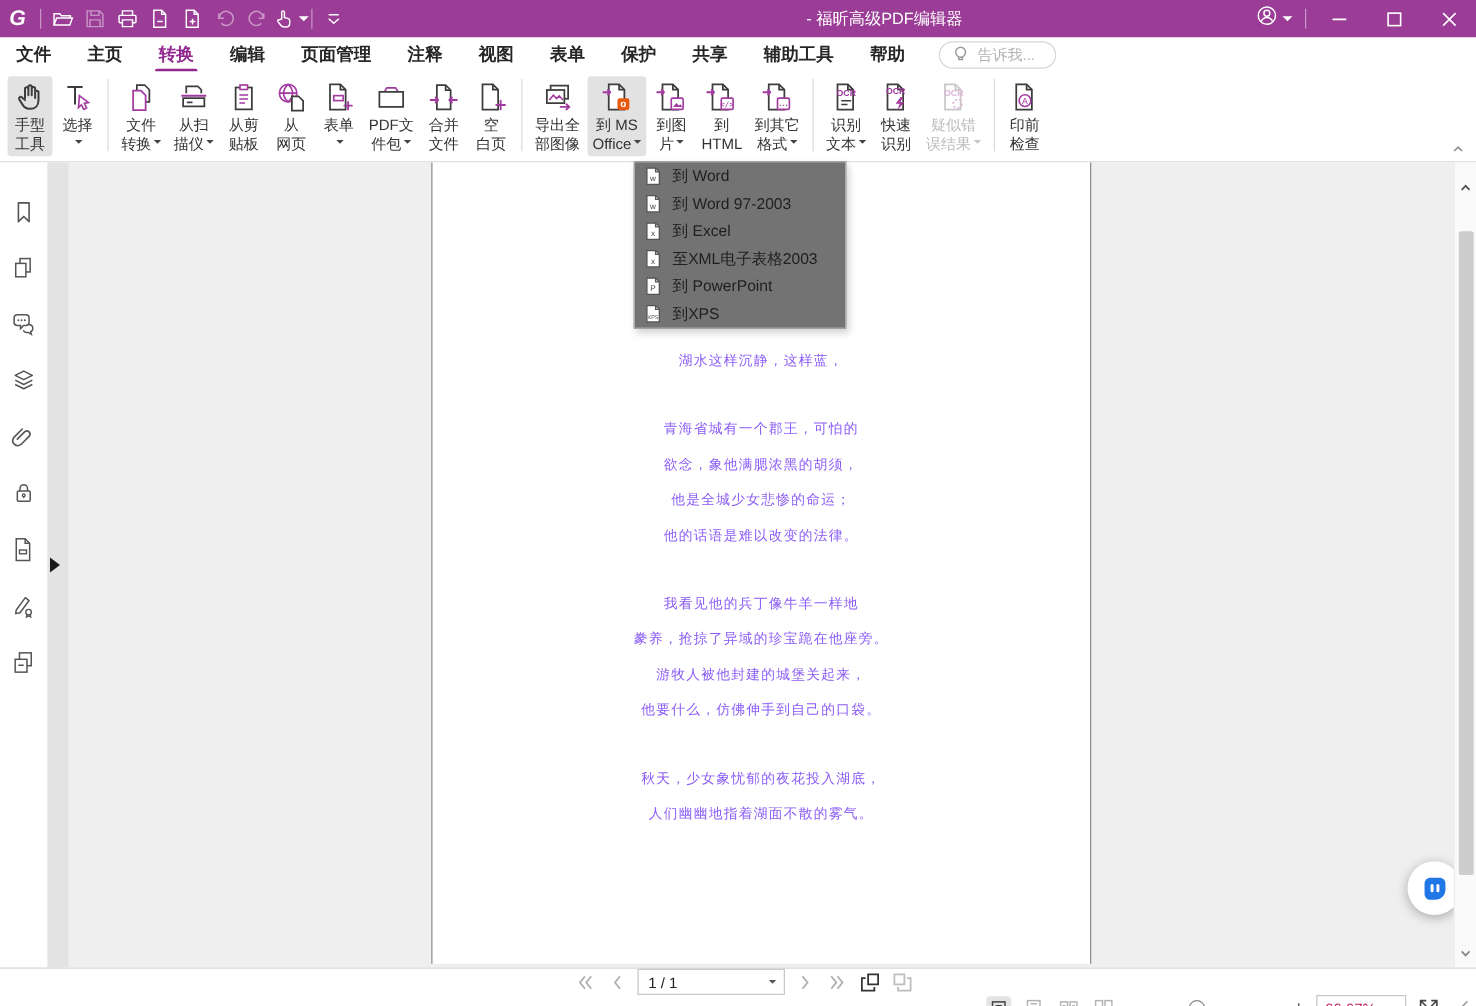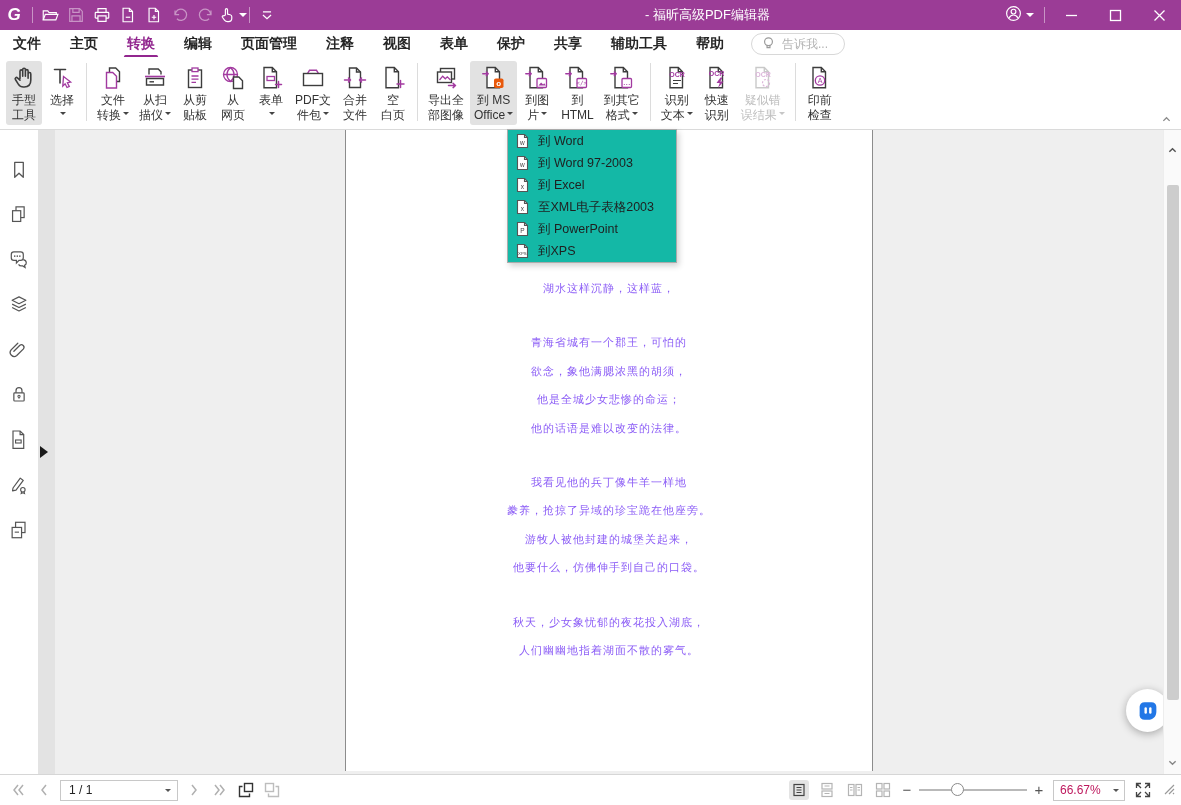--- a/index.html
+++ b/index.html
@@ -85,36 +85,36 @@
   
   .vscroll { position:absolute; right:0; top:0; width:18px; height:100%; background:#fafafa;
     border-left:1px solid #ededed; }
   .vs-arrow { position:absolute; left:0; width:100%; height:16px; display:flex;
     align-items:center; justify-content:center; }
   .vs-thumb { position:absolute; left:3px; top:55px; width:12px; height:515px;
     background:#cdcdcd; border-radius:2px; }
   .chev { width:9px; height:9px; }
 
   
-  .menu { position:absolute; left:507px; top:129px; width:170px; background:#14b8a6;
+  .menu { position:absolute; left:507px; top:129px; width:170px; background:#737373;
     border:1px solid #ababab; box-shadow:2px 3px 6px rgba(0,0,0,.18); z-index:50; }
   .menu-item { display:flex; align-items:center; gap:8px; height:22px; padding:0 10px 0 7px;
     font-size:12.5px; color:#1f1f1f; white-space:nowrap; cursor:default; }
   .menu-item .mi { width:15px; height:16px; }
   .menu-item .mi svg { width:15px; height:16px; display:block; }
 
   
   .ai-fab { position:absolute; left:1126px; top:559px; width:43px; height:43px; border-radius:50%;
     background:#fff; box-shadow:0 2px 9px rgba(0,0,0,.3); display:flex; align-items:center;
     justify-content:center; }
   .ai-fab svg { width:26px; height:26px; }
 
   
   .statusbar { position:absolute; left:0; top:774px; width:100%; height:31px; background:#fff;
-    border-top:1px solid #d6d6d6; display:flex; align-items:center; }
+    border-top:1px solid #d6d6d6; display:flex; align-items:center;flex-direction:column; }
   .sb-left { display:flex; align-items:center; gap:6px; margin-left:8px; }
   .sb-right { display:flex; align-items:center; gap:8px; margin-left:auto; margin-right:4px; }
   .sb-ic { width:20px; height:20px; display:flex; align-items:center; justify-content:center; }
   .sb-ic svg { width:16px; height:16px; display:block; }
   .sb-ic.big svg { width:18px; height:18px; }
   .sb-ic.activebg { background:#e4e4e4; border-radius:3px; }
   .pagebox { width:118px; height:21px; border:1px solid #c8c8c8; display:flex; align-items:center;
     font-size:12px; color:#222; padding-left:8px; }
   .pagebox .caret-g { margin-left:auto; margin-right:6px; }
   .zoombox { width:72px; height:21px; border:1px solid #c8c8c8; display:flex; align-items:center;

